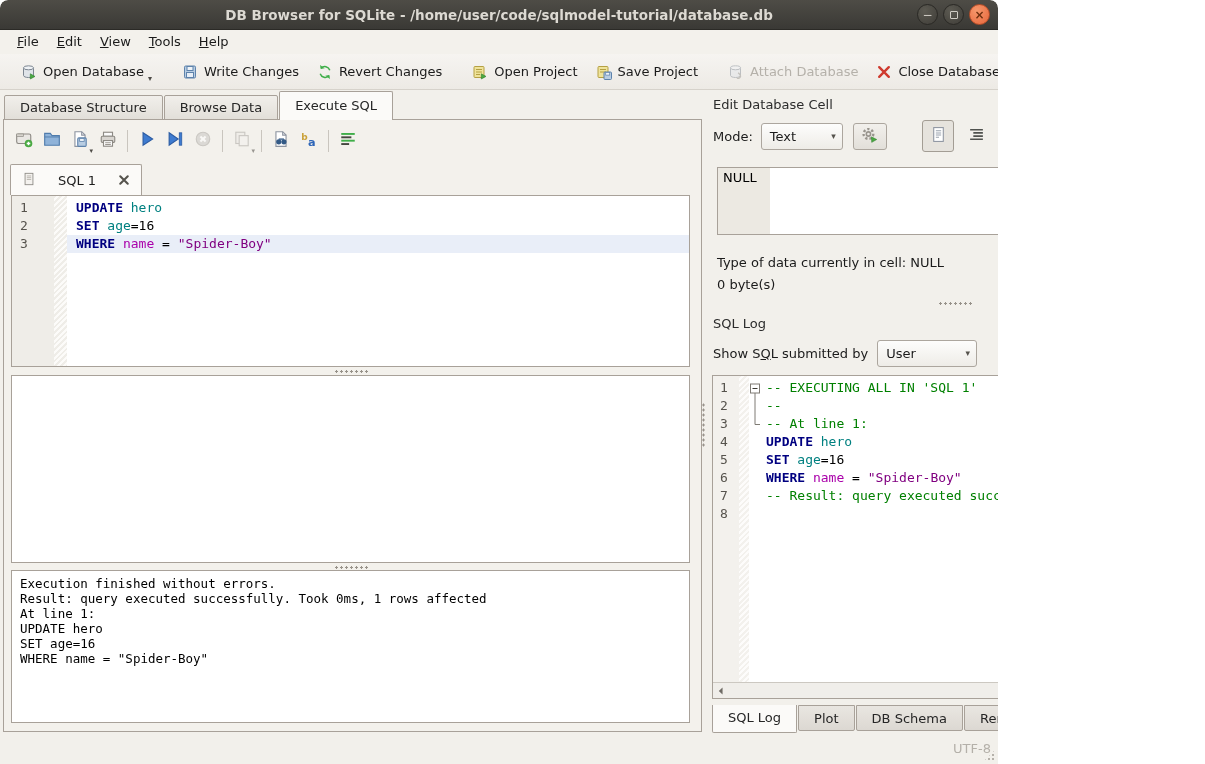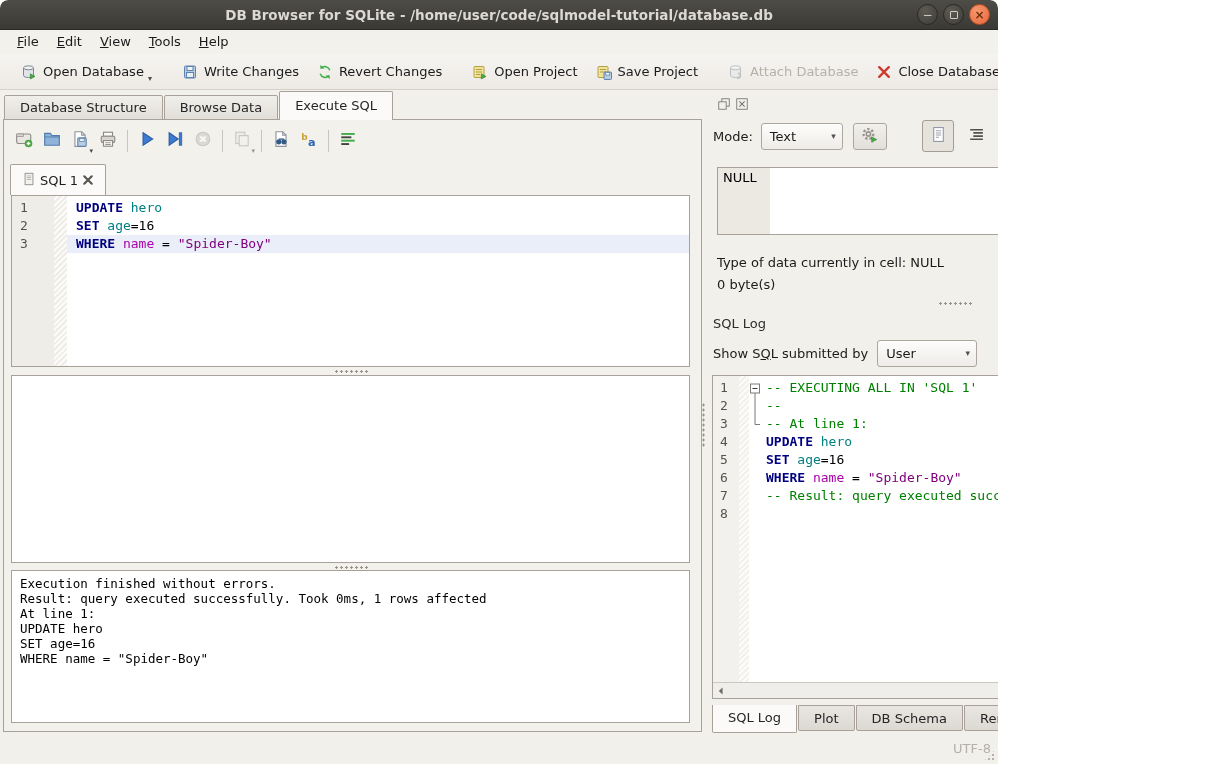--- a/index.html
+++ b/index.html
@@ -39,21 +39,21 @@
   .mtab.active{height:29px;line-height:28px;background:#fbfaf8;border-bottom:none;}
   .tab-frame{position:absolute;left:3px;top:28px;right:2px;bottom:3px;border:1px solid #a8a199;background:#f3f1ec;}
 
   .sql-toolbar{position:absolute;left:6px;top:6px;height:30px;display:flex;align-items:center;}
   .stb-btn{width:28px;height:28px;display:flex;align-items:center;justify-content:center;position:relative;}
   .stb-btn.disabled{opacity:.55;}
   .stb-caret{position:absolute;right:1px;bottom:0;font-size:7px;color:#4d4b46;}
   .stb-sep{width:1px;height:22px;background:#c9c5be;margin:0 5px;}
 
   .sqltab-bar{position:absolute;left:6px;top:44px;height:31px;display:flex;z-index:1;}
-  .sqltab{display:flex;align-items:center;gap:4px;padding:0 11px;background:#fbfaf8;border:1px solid #a8a199;border-bottom:none;border-radius:2px 2px 0 0;font-size:13px;color:#1d1d1d;}
+  .sqltab{display:flex;align-items:center;gap:22px;padding:0 11px;background:#fbfaf8;border:1px solid #a8a199;border-bottom:none;border-radius:2px 2px 0 0;font-size:13px;color:#1d1d1d;}
   .sqltab-close{display:flex;align-items:center;}
 
   .editor-box{position:absolute;left:7px;top:75px;right:11px;height:172px;border:1px solid #a8a199;background:#fff;overflow:hidden;}
   .ed-gutterbg{position:absolute;left:0;top:0;bottom:0;width:42px;background:#efede8;}
   .ed-hatchbg{position:absolute;left:42px;top:0;bottom:0;width:13px;background:repeating-linear-gradient(135deg,#efede8 0 2px,#fcfbf9 2px 4px);}
   .ed-lines{position:absolute;left:0;top:3px;right:0;}
   .ed-line{display:flex;height:18px;line-height:18px;font-family:"DejaVu Sans Mono",monospace;font-size:13px;white-space:pre;}
   .ed-num{flex:0 0 42px;padding-left:8px;color:#56534d;}
   .ed-hatch{flex:0 0 13px;}
   .ed-code{flex:1;padding-left:9px;}
@@ -366,20 +366,21 @@
             <div>SET age=16</div>
             <div>WHERE name = "Spider-Boy"</div>
           </div>
       </div>
     </div>
 
     <div class="vsplit"></div>
 
     <div class="rp">
       <div class="dock-h h1">
+        <span class="dock-title">Edit Database Cell</span>
         <span class="dock-ic">
             <svg width="14" height="14" viewBox="0 0 16 16" xmlns="http://www.w3.org/2000/svg" font-family="DejaVu Sans">
               <rect x="5.5" y="2" width="8.5" height="8.5" fill="none" stroke="#7a766f"></rect>
               <rect x="2" y="5.5" width="8.5" height="8.5" fill="#f2f0eb" stroke="#7a766f"></rect>
             </svg>
           </span>
         <span class="dock-ic">
             <svg width="14" height="14" viewBox="0 0 16 16" xmlns="http://www.w3.org/2000/svg" font-family="DejaVu Sans">
               <rect x="2" y="2" width="12" height="12" fill="none" stroke="#7a766f"></rect>
               <path d="M5 5l6 6M11 5l-6 6" stroke="#7a766f" stroke-width="1.3"></path>

